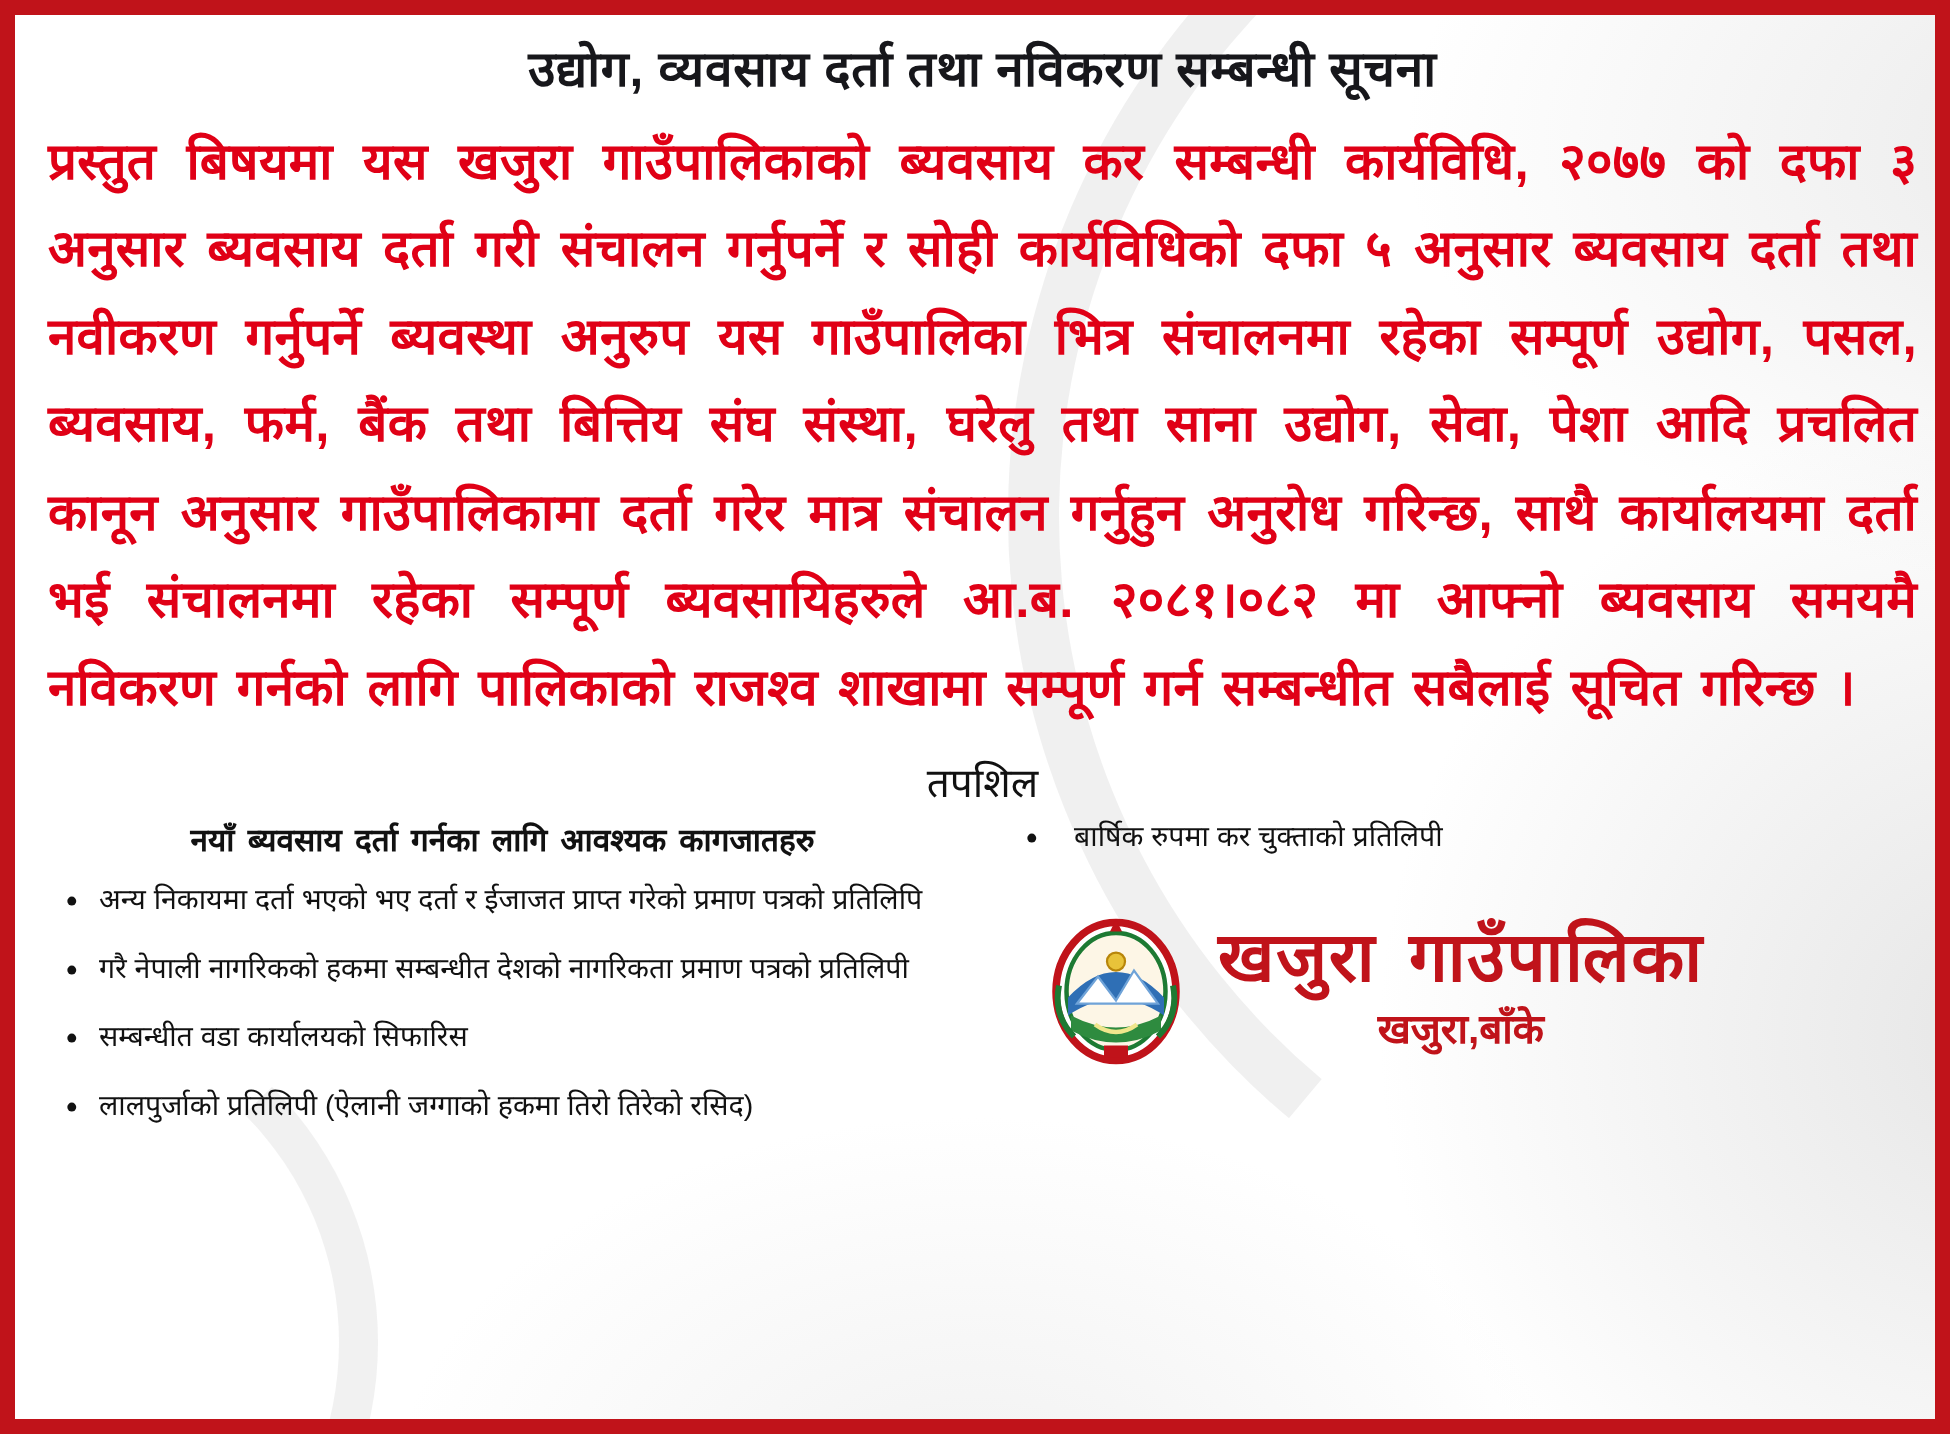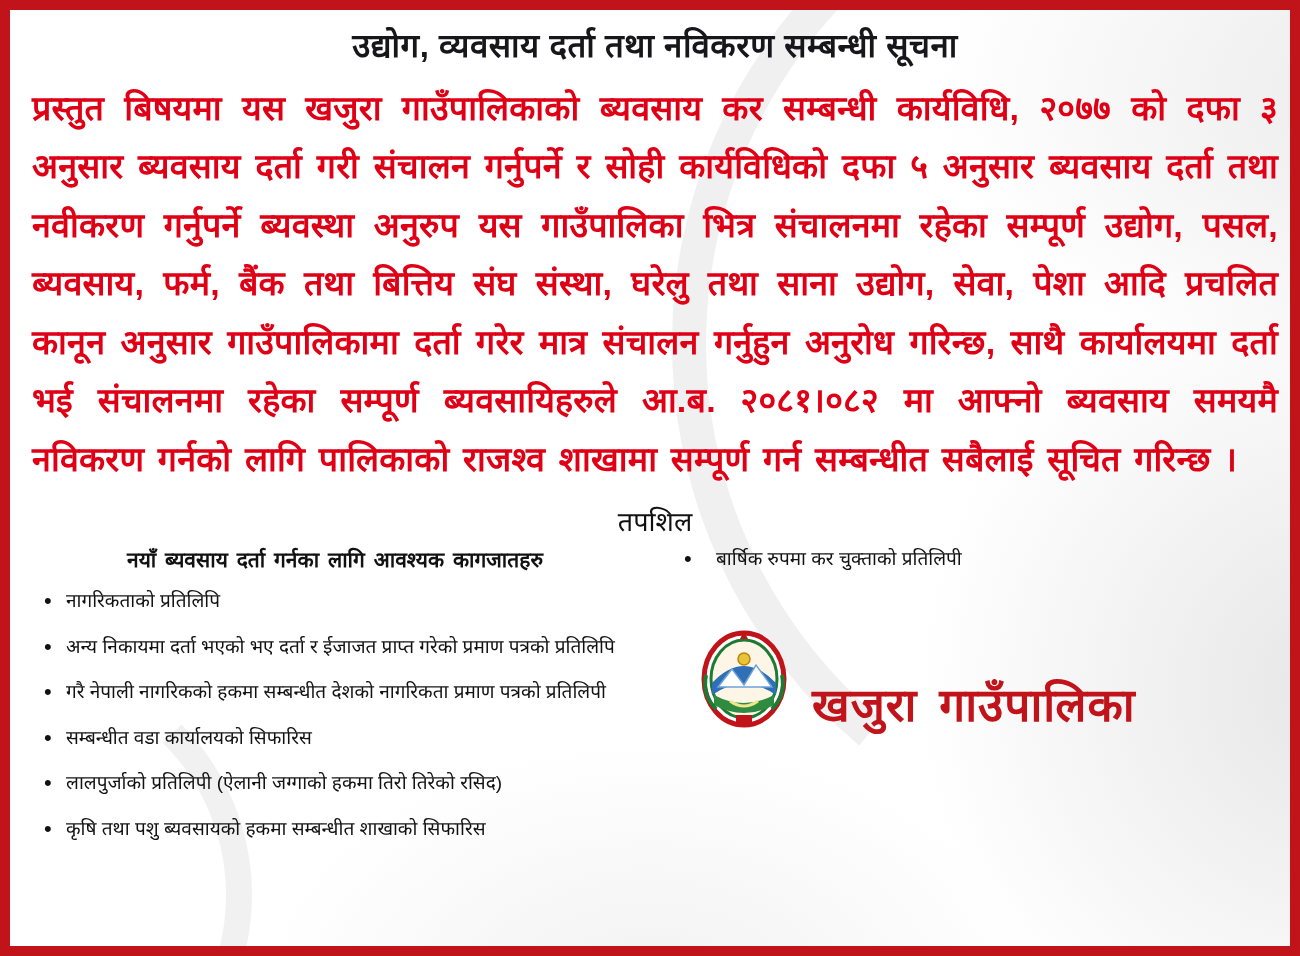--- a/index.html
+++ b/index.html
@@ -159,23 +159,23 @@
     position: absolute;
     left: 4px;
     top: -2px;
     font-size: 22px;
     line-height: 1.45;
     color: #111;
   }
 
   .brand {
     display: flex;
-    align-items: flex-end;
+    align-items: center;
     gap: 16px;
-    margin-top: 52px;
+    margin-top: 34px;
     padding-left: 26px;
   }
   .emblem {
     width: 104px;
     height: 104px;
     flex: 0 0 104px;
     position: relative;
   }
   .brand-text {
     display: flex;
@@ -219,26 +219,24 @@
 
     <div class="body-text">प्रस्तुत बिषयमा यस खजुरा गाउँपालिकाको ब्यवसाय कर सम्बन्धी कार्यविधि, २०७७ को दफा ३ अनुसार ब्यवसाय दर्ता गरी संचालन गर्नुपर्ने र सोही कार्यविधिको दफा ५ अनुसार ब्यवसाय दर्ता तथा नवीकरण गर्नुपर्ने ब्यवस्था अनुरुप यस गाउँपालिका भित्र संचालनमा रहेका सम्पूर्ण उद्योग, पसल, ब्यवसाय, फर्म, बैंक तथा बित्तिय संघ संस्था, घरेलु तथा साना उद्योग, सेवा, पेशा आदि प्रचलित कानून अनुसार गाउँपालिकामा दर्ता गरेर मात्र संचालन गर्नुहुन अनुरोध गरिन्छ, साथै कार्यालयमा दर्ता भई संचालनमा रहेका सम्पूर्ण ब्यवसायिहरुले आ.ब. २०८१।०८२ मा आफ्नो ब्यवसाय समयमै नविकरण गर्नको लागि पालिकाको राजश्व शाखामा सम्पूर्ण गर्न सम्बन्धीत सबैलाई सूचित गरिन्छ ।</div>
 
     <div class="tapasil">तपशिल</div>
 
     <div class="columns">
 
       <div class="col">
         <div class="col-head">नयाँ ब्यवसाय दर्ता गर्नका लागि आवश्यक कागजातहरु</div>
         <ul class="doc-list left">
-          <li>नागरिकताको प्रतिलिपि</li>
           <li>अन्य निकायमा दर्ता भएको भए दर्ता र ईजाजत प्राप्त गरेको प्रमाण पत्रको प्रतिलिपि</li>
           <li>गरै नेपाली नागरिकको हकमा सम्बन्धीत देशको नागरिकता प्रमाण पत्रको प्रतिलिपी</li>
           <li>सम्बन्धीत वडा कार्यालयको सिफारिस</li>
           <li>लालपुर्जाको प्रतिलिपी (ऐलानी जग्गाको हकमा तिरो तिरेको रसिद)</li>
-          <li>कृषि तथा पशु ब्यवसायको हकमा सम्बन्धीत शाखाको सिफारिस</li>
         </ul>
       </div>
 
       <div class="col">
         <ul class="doc-list right">
           <li>बार्षिक रुपमा कर चुक्ताको प्रतिलिपी</li>
         </ul>
 
         <div class="brand">
           <div class="emblem">
@@ -251,19 +249,20 @@
               <path d="M22 70 Q52 86 82 70 L82 80 Q52 96 22 80 Z" fill="#2e8b3f"></path>
               <path d="M38 76 q14 10 28 0" fill="none" stroke="#f0e68c" stroke-width="3"></path>
               <path d="M14 50 q-4 20 10 34" fill="none" stroke="#1d7a33" stroke-width="4"></path>
               <path d="M90 50 q4 20 -10 34" fill="none" stroke="#1d7a33" stroke-width="4"></path>
               <rect x="44" y="90" width="16" height="8" fill="#c0131a"></rect>
               <path d="M52 6 l4 8 h-8 z" fill="#c0131a"></path>
             </svg>
           </div>
           <div class="brand-text">
             <div class="brand-name">खजुरा गाउँपालिका</div>
+            <div class="brand-sub">खजुरा,बाँके</div>
           </div>
         </div>
       </div>
 
     </div>
   </div>
 </div>
 
 </body></html>

